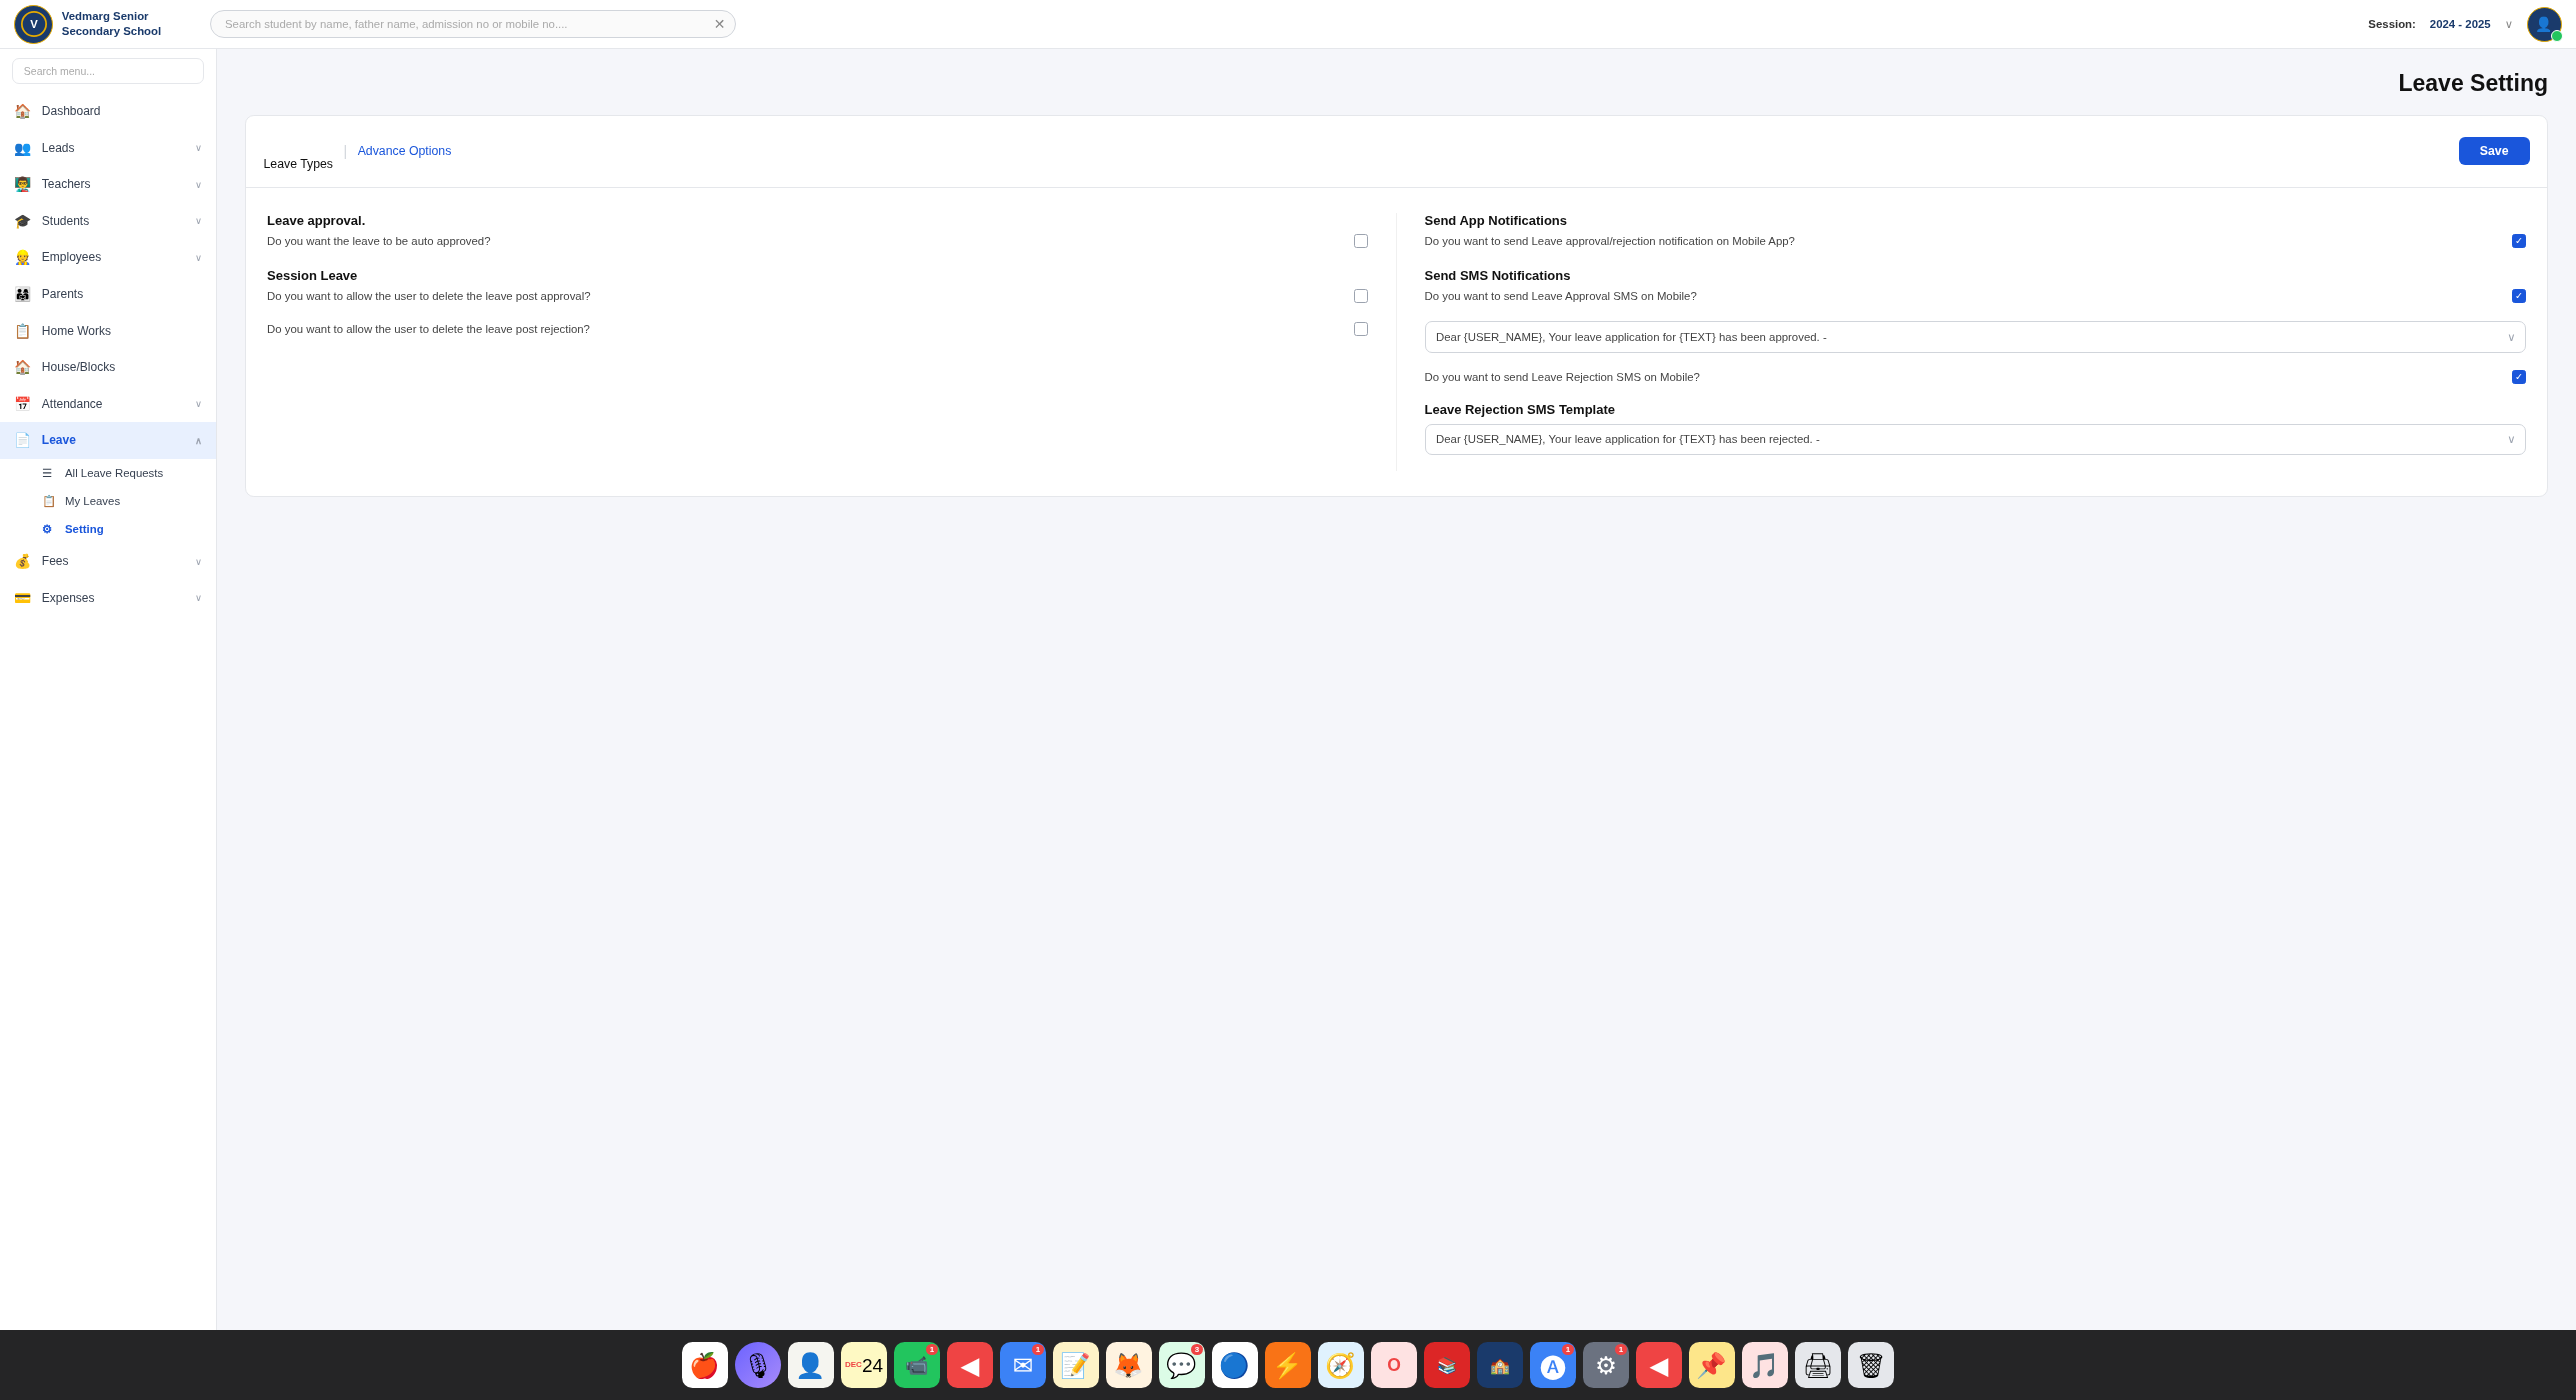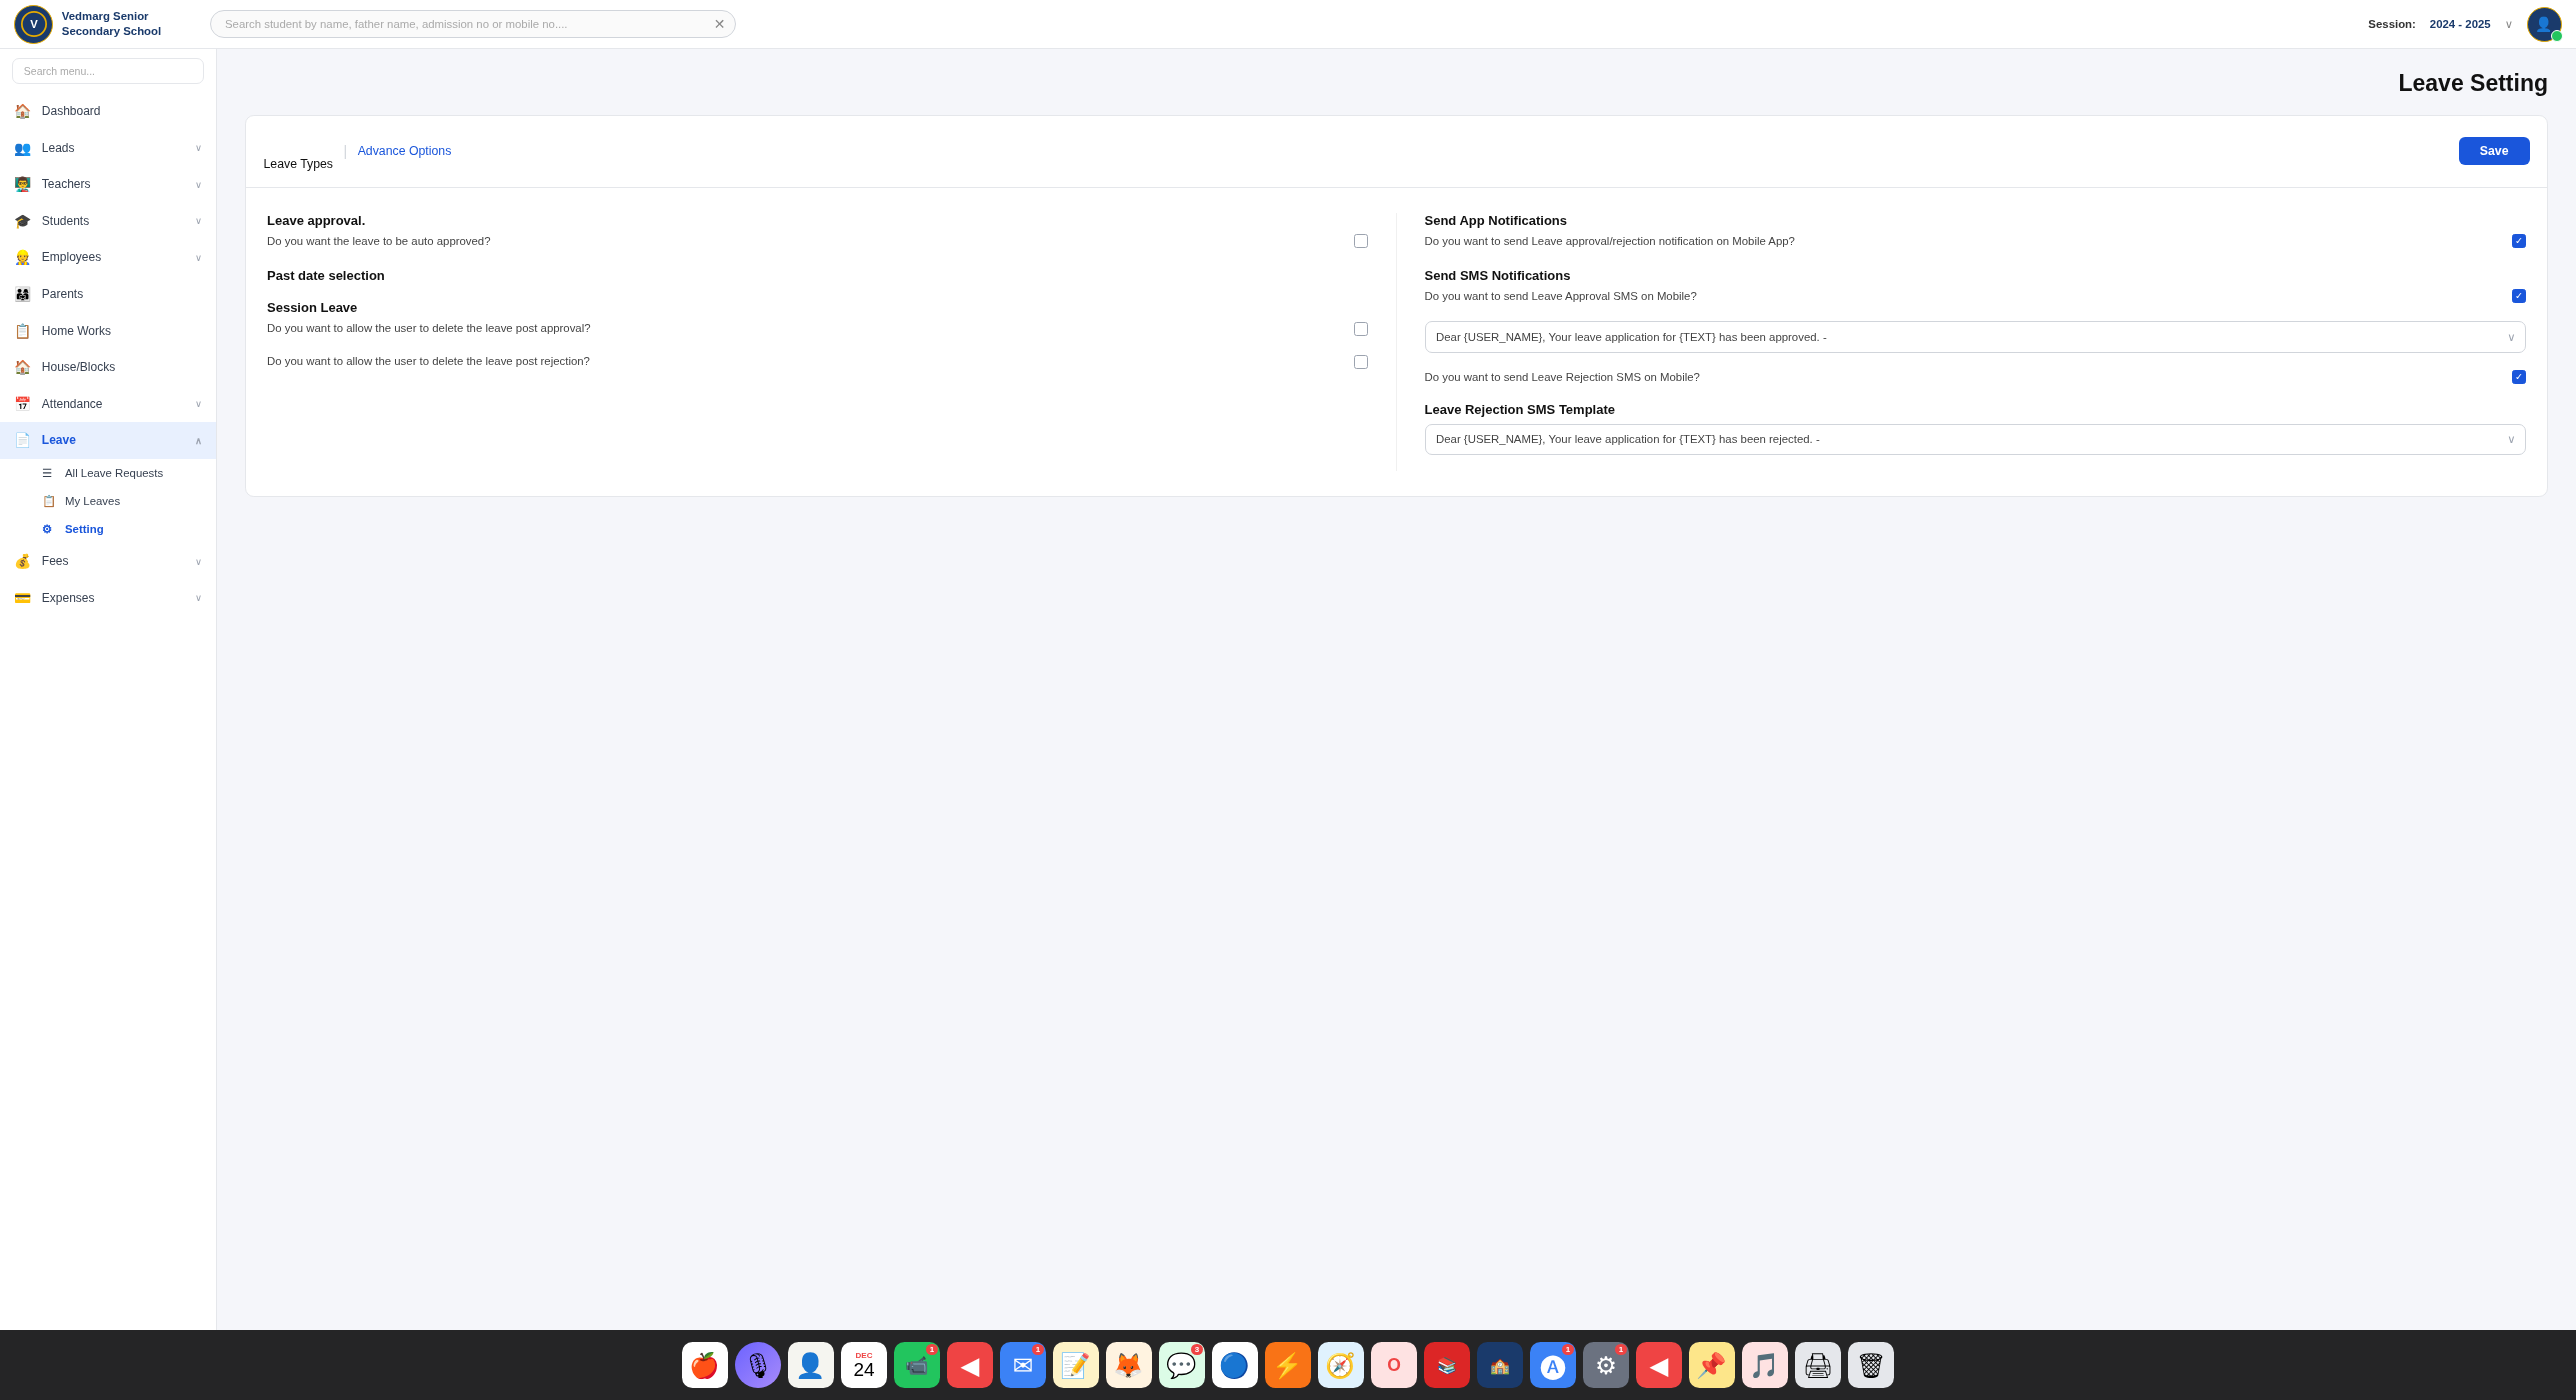--- a/index.html
+++ b/index.html
@@ -200,21 +200,20 @@
         <div class="card-body">
 
           <div class="left-col">
 
             <div class="section-title">Leave approval.</div>
             <div class="section-desc">
               <span>Do you want the leave to be auto approved?</span>
               <div class="checkbox"></div>
             </div>
 
-            <div class="section-title">Past date selection</div>
 
             <div class="section-title">Session Leave</div>
             <div class="section-desc">
               <span>Do you want to allow the user to delete the leave post approval?</span>
               <div class="checkbox"></div>
             </div>
             <div class="section-desc">
               <span>Do you want to allow the user to delete the leave post rejection?</span>
               <div class="checkbox"></div>
             </div>
@@ -256,21 +255,21 @@
           </div>
         </div>
       </div>
     </div>
   </div>
 
   <div class="mac-dock">
     <div class="dock-item" style="background:#fff; border-radius:10.5px;">🍎</div>
     <div class="dock-item" style="background:linear-gradient(135deg,#6c63ff,#a78bfa); border-radius:50%;">🎙</div>
     <div class="dock-item" style="background:#f5f5f0; border-radius:10.5px;">👤</div>
-    <div class="dock-item" style="background:#ffffff; border-radius:10.5px; font-size:19px; flex-direction:column; gap:0;">
+    <div class="dock-item" style="background:#fef9c3; border-radius:10.5px; font-size:19px; flex-direction:row; gap:0;">
       <span style="font-size:8px;color:#ef4444;font-weight:700;line-height:1;">DEC</span>
       <span style="font-size:19px;line-height:1;">24</span>
     </div>
     <div class="dock-item" style="background:#22c55e; border-radius:10.5px; color:#fff; font-size:19px;">📹<span class="dock-badge">1</span></div>
     <div class="dock-item" style="background:#ef4444; border-radius:10.5px; color:#fff;">◀</div>
     <div class="dock-item" style="background:#3b82f6; border-radius:10.5px; color:#fff;">✉<span class="dock-badge">1</span></div>
     <div class="dock-item" style="background:#fef3c7; border-radius:10.5px;">📝</div>
     <div class="dock-item" style="background:#fff3e0; border-radius:10.5px;">🦊</div>
     <div class="dock-item" style="background:#dcfce7; border-radius:10.5px;">💬<span class="dock-badge">3</span></div>
     <div class="dock-item" style="background:#fff; border-radius:10.5px;">🔵</div>

